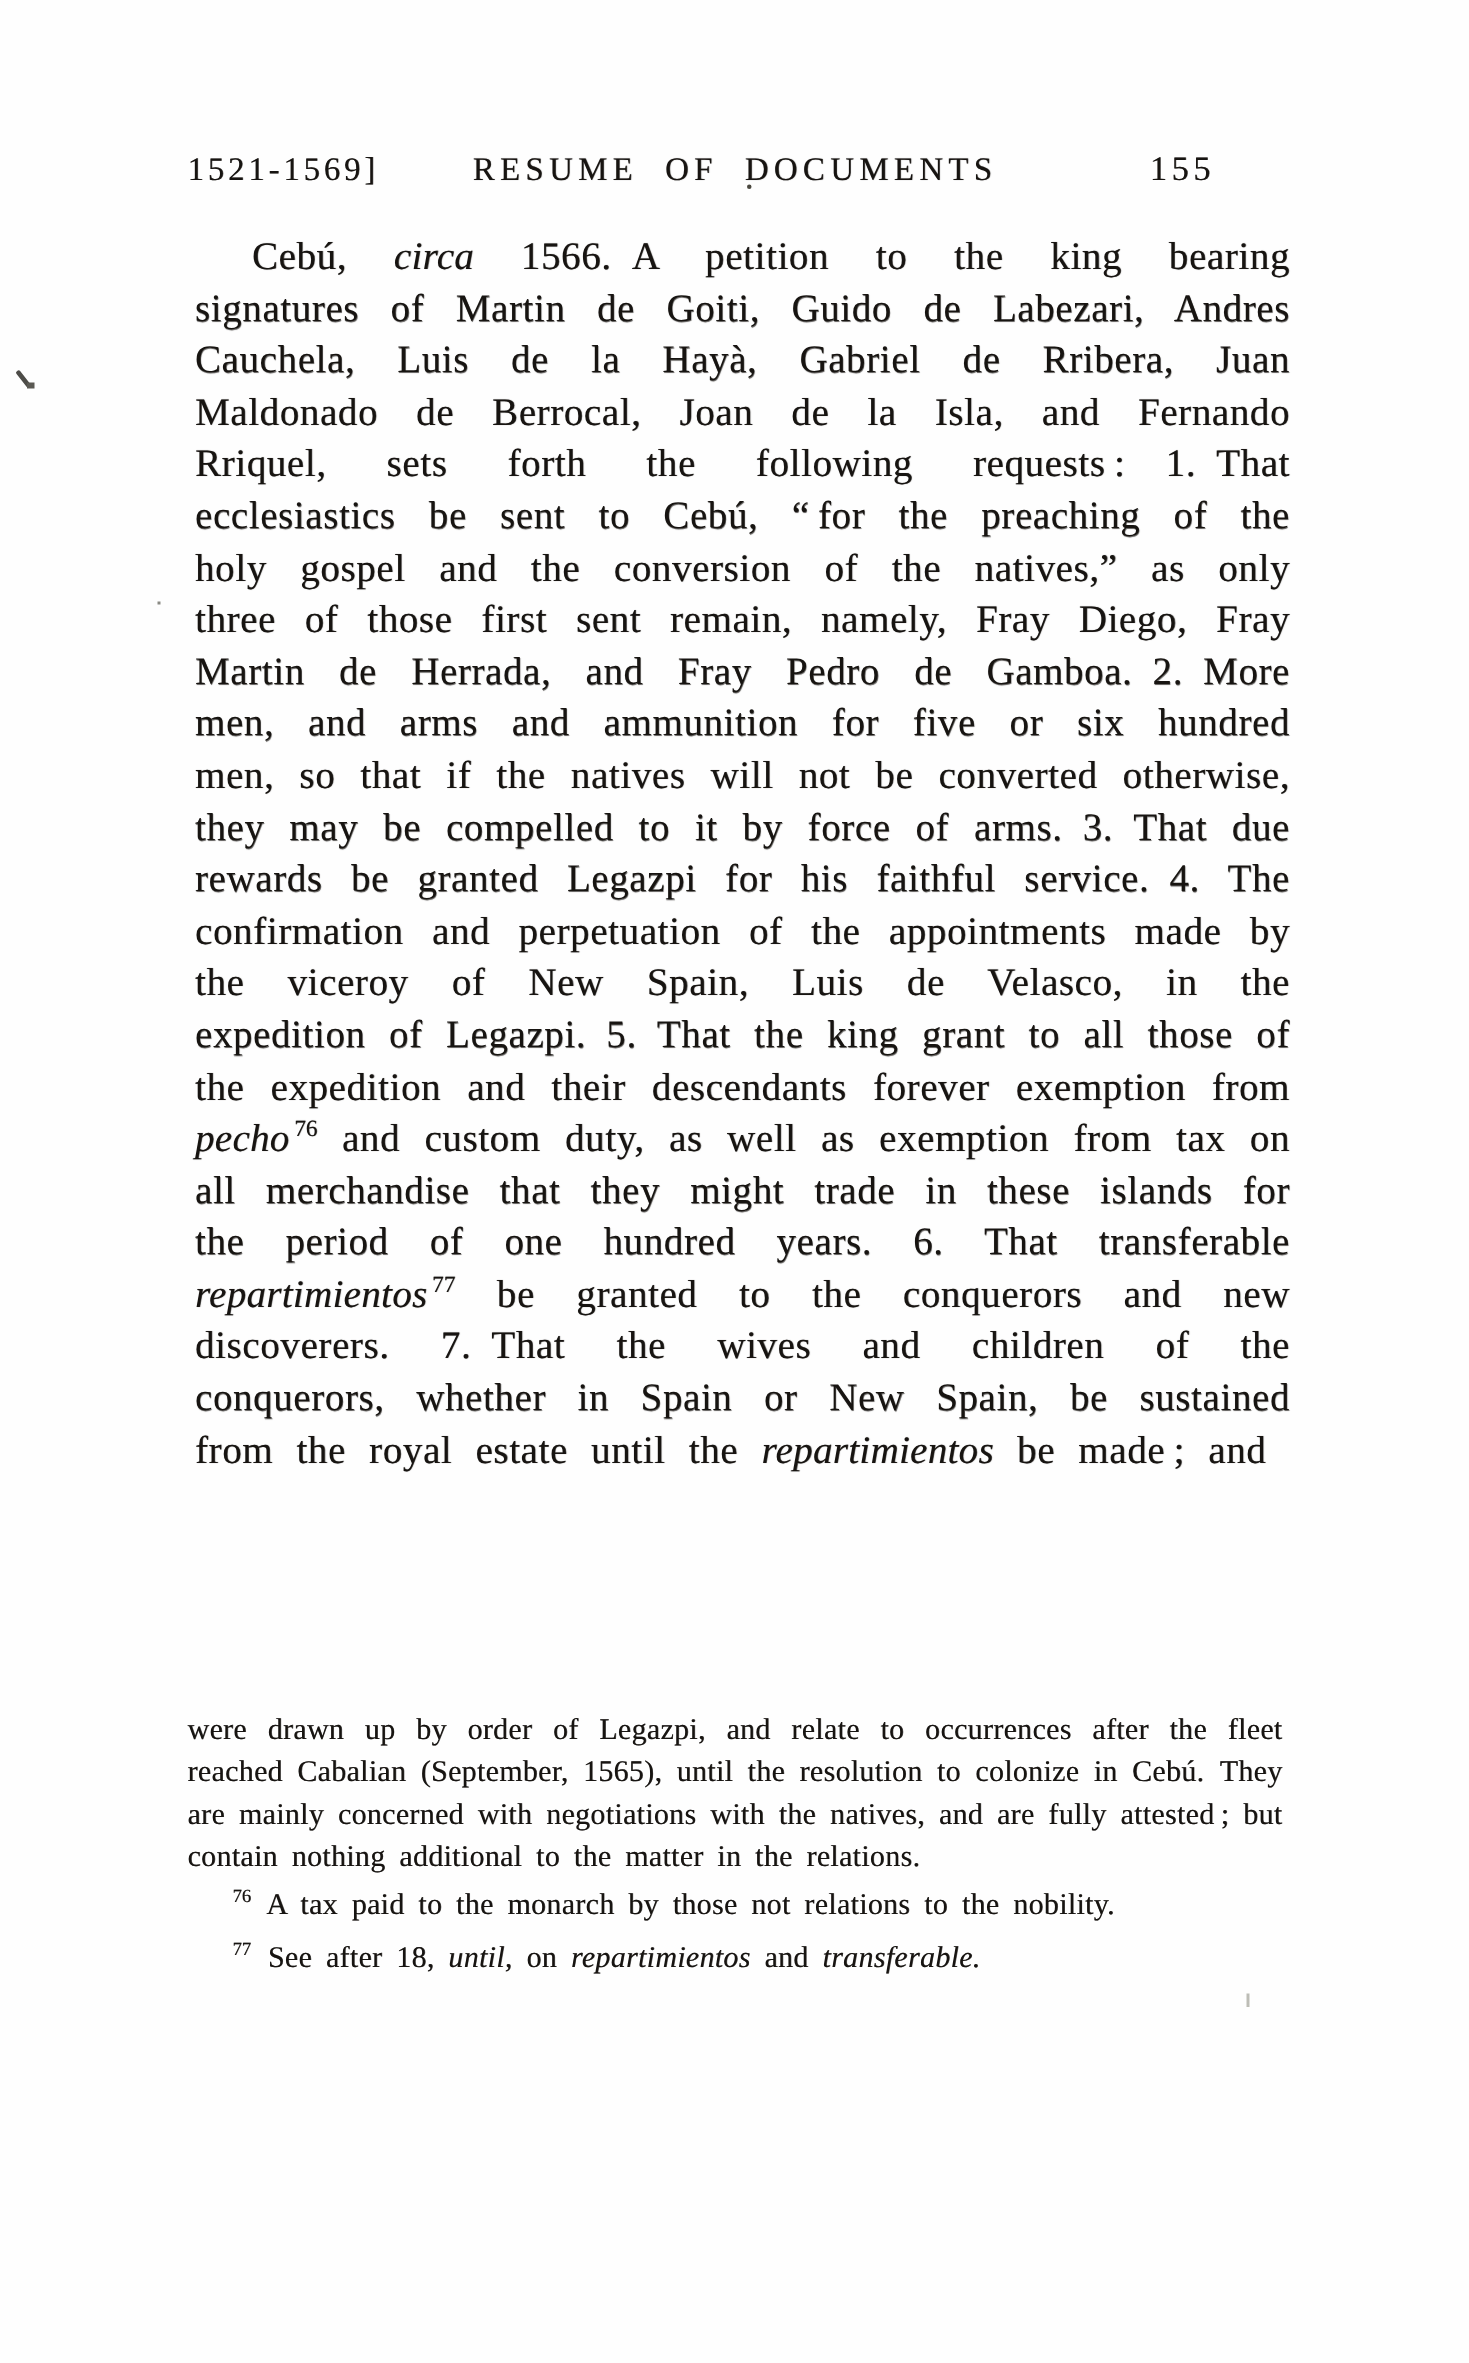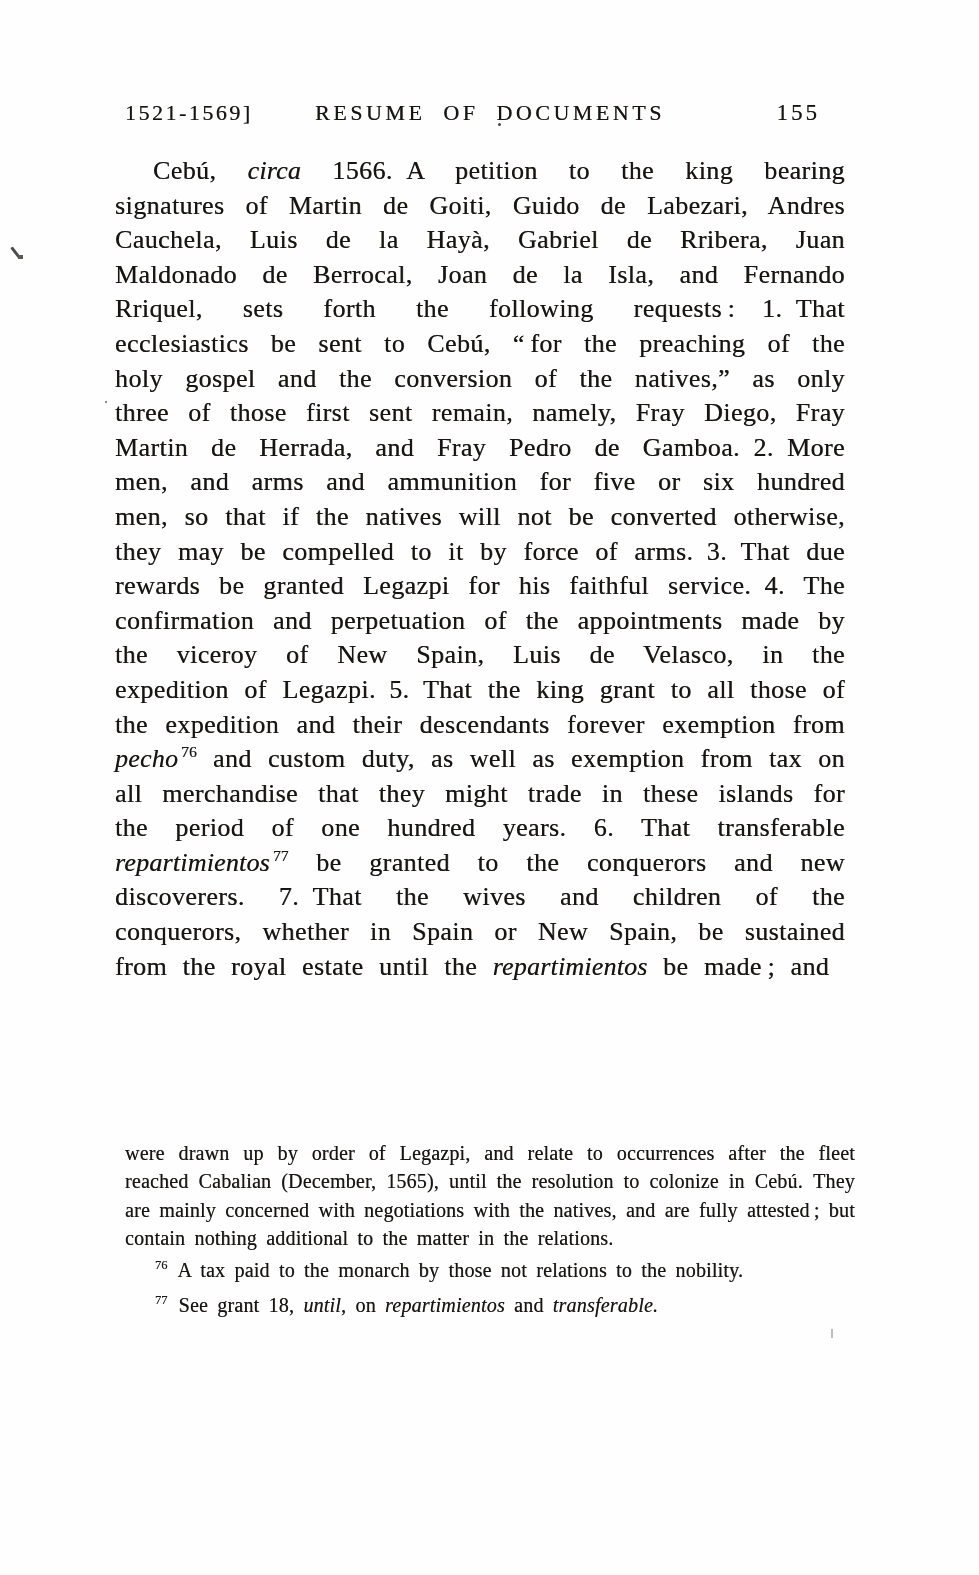--- a/index.html
+++ b/index.html
@@ -34,27 +34,27 @@
     left: 0; right: 0;
     text-align: center;
     font-size: 22px;
     letter-spacing: 3.5px;
     word-spacing: 9px;
     text-shadow: 0.3px 0.3px 0.5px rgba(23,20,17,0.65);
   }
   .h-right {
     font-size: 23px;
     letter-spacing: 3px;
-    margin-right: 35px;
+    margin-right: 45px;
     text-shadow: 0.3px 0.3px 0.4px rgba(23,20,17,0.6);
   }
   
   .body-text {
     position: absolute;
-    top: 154px; left: 115px; width: 730px;
+    top: 154px; left: 130px; width: 730px;
     font-size: 26px;
     line-height: 34.6px;
     text-align: justify;
     text-indent: 38px;
     word-spacing: 0.33em;
     letter-spacing: 0.4px;
     text-shadow: 0.35px 0.35px 0.5px rgba(23,20,17,0.68);
   }
   .body-text em { font-style: italic; letter-spacing: 0.2px; }
   .body-text sup {
@@ -107,23 +107,23 @@
 
   <div class="header">
     <span class="h-left">1521-1569]</span>
     <span class="h-center">RESUME OF DOCUMENTS</span>
     <span class="h-right">155</span>
   </div>
 
   <div class="body-text"><span>Cebú, </span><em>circa</em><span> 1566. A petition to the king bearing signatures of Martin de Goiti, Guido de Labezari, Andres Cauchela, Luis de la Hayà, Gabriel de Rribera, Juan Maldonado de Berrocal, Joan de la Isla, and Fernando Rriquel, sets forth the following requests :  1. That ecclesiastics be sent to Cebú, “ for the preaching of the holy gospel and the conversion of the natives,” as only three of those first sent remain, namely, Fray Diego, Fray Martin de Herrada, and Fray Pedro de Gamboa. 2. More men, and arms and ammunition for five or six hundred men, so that if the natives will not be converted otherwise, they may be compelled to it by force of arms. 3. That due rewards be granted Legazpi for his faithful service. 4. The confirmation and perpetuation of the appointments made by the viceroy of New Spain, Luis de Velasco, in the expedition of Legazpi. 5. That the king grant to all those of the expedition and their descendants forever exemption from </span><em>pecho</em><sup>76</sup><span> and custom duty, as well as exemption from tax on all merchandise that they might trade in these islands for the period of one hundred years. 6. That transferable </span><em>repartimientos</em><sup>77</sup><span> be granted to the conquerors and new discoverers. 7. That the wives and children of the conquerors, whether in Spain or New Spain, be sustained from the royal estate until the </span><em>repartimientos</em><span> be made ; and</span></div>
 
   <div class="footnotes">
-    <p class="fn cont">were drawn up by order of Legazpi, and relate to occurrences after the fleet reached Cabalian (December, 1565), until the resolution to colonize in Cebú. They are mainly concerned with negotiations with the natives, and are fully attested ; but contain nothing additional to the matter in the relations.</p>
+    <p class="fn cont">were drawn up by order of Legazpi, and relate to occurrences after the fleet reached Cabalian (September, 1565), until the resolution to colonize in Cebú. They are mainly concerned with negotiations with the natives, and are fully attested ; but contain nothing additional to the matter in the relations.</p>
     <p class="fn note note-76"><sup class="fn-marker">76</sup><span><span> A tax paid to the monarch by those not relations to the nobility.</span></span></p>
-    <p class="fn note note-77"><sup class="fn-marker">77</sup><span><span> See grant 18, </span><em>until,</em><span> on </span><em>repartimientos</em><span> and </span><em>transferable.</em></span></p>
+    <p class="fn note note-77"><sup class="fn-marker">77</sup><span><span> See after 18, </span><em>until,</em><span> on </span><em>repartimientos</em><span> and </span><em>transferable.</em></span></p>
   </div>
 
   <div class="speck speck-corner"></div>
   <div class="speck pencil-mark"></div>
   <div class="speck pencil-foot"></div>
   <div class="speck speck-margin"></div>
   <div class="speck speck-headerdot"></div>
   <div class="speck speck-dash"></div>
   <div class="speck speck-low"></div>
   <div class="speck speck-faint"></div>

